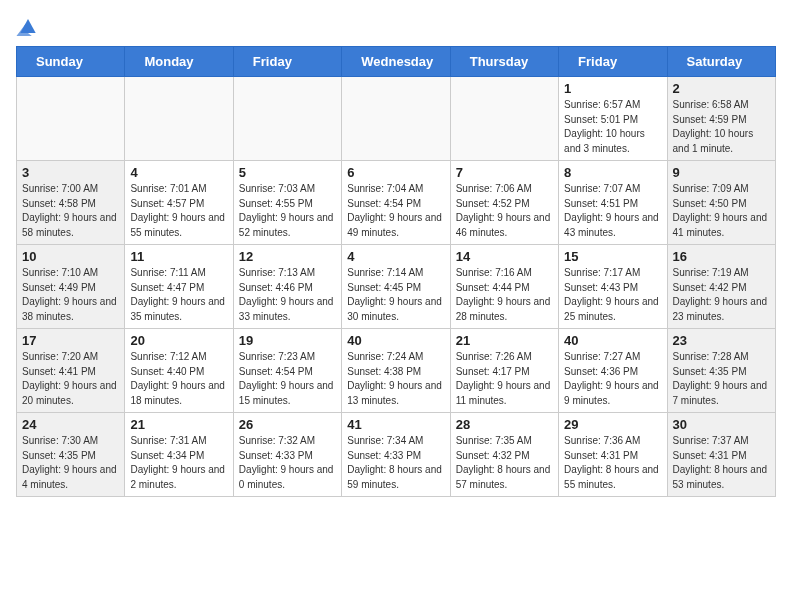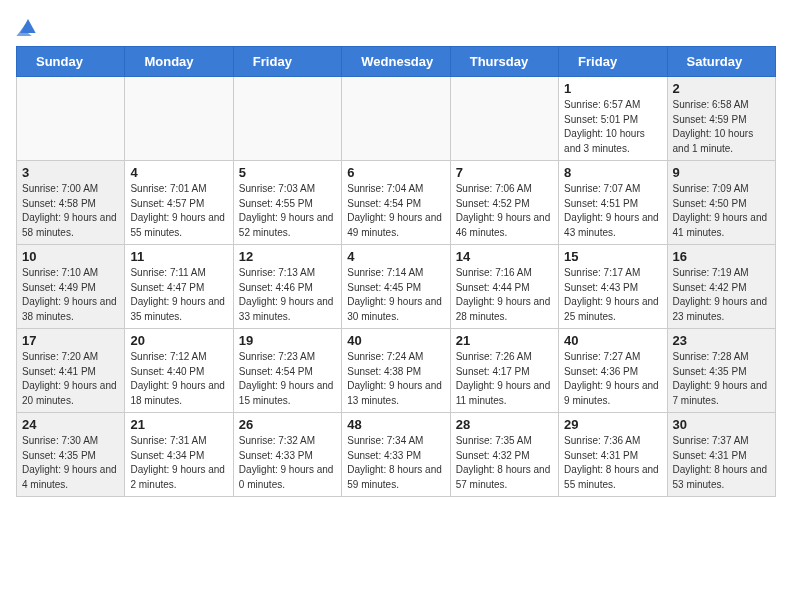--- a/index.html
+++ b/index.html
@@ -294,21 +294,21 @@
 Sunset: 4:34 PM
 Daylight: 9 hours and 2 minutes.</div>
         </td>
         <td>
           <span class="day-number">26</span>
           <div class="day-info">Sunrise: 7:32 AM
 Sunset: 4:33 PM
 Daylight: 9 hours and 0 minutes.</div>
         </td>
         <td>
-          <span class="day-number">48</span>
+          <span class="day-number">41</span>
           <div class="day-info">Sunrise: 7:34 AM
 Sunset: 4:33 PM
 Daylight: 8 hours and 59 minutes.</div>
         </td>
         <td>
           <span class="day-number">28</span>
           <div class="day-info">Sunrise: 7:35 AM
 Sunset: 4:32 PM
 Daylight: 8 hours and 57 minutes.</div>
         </td>

